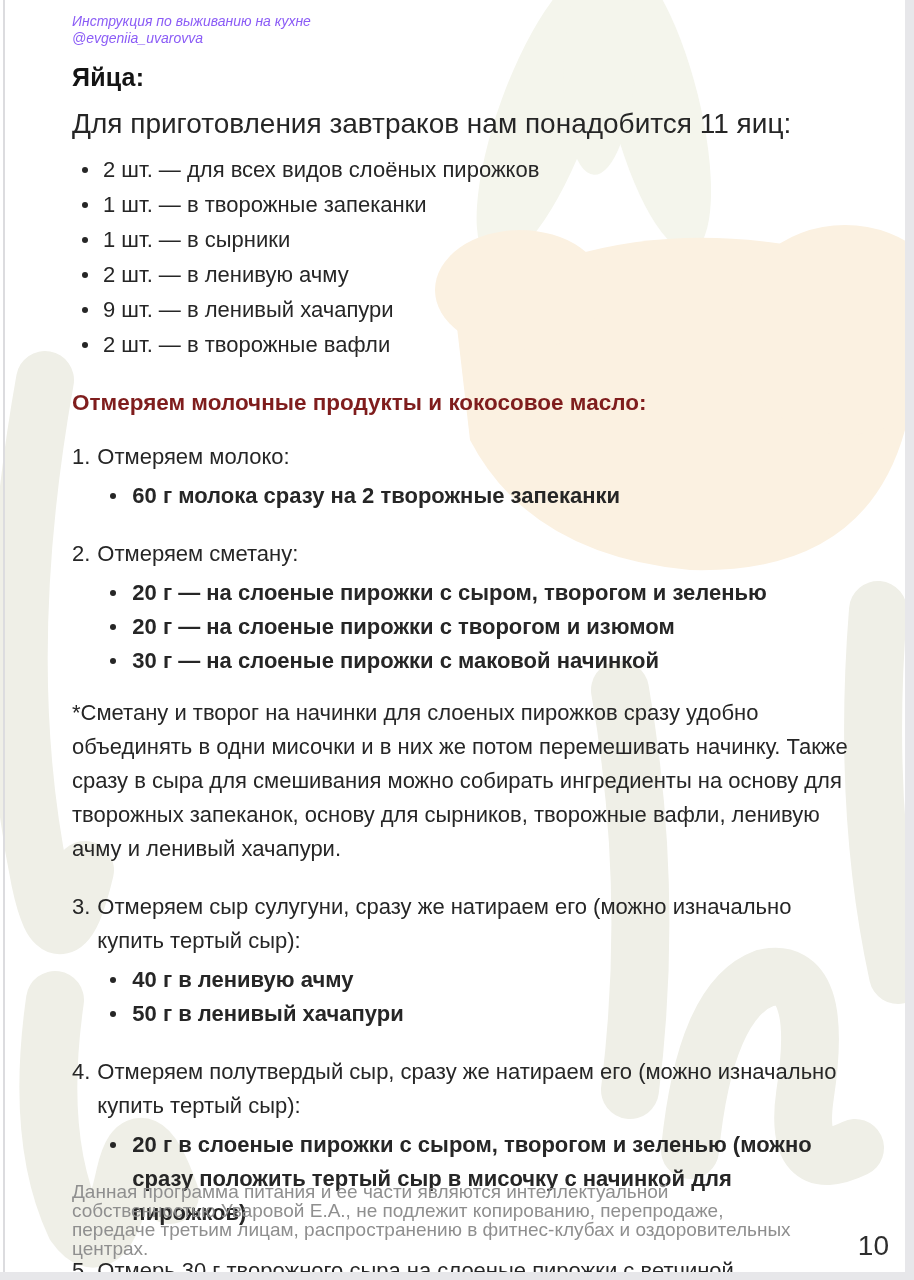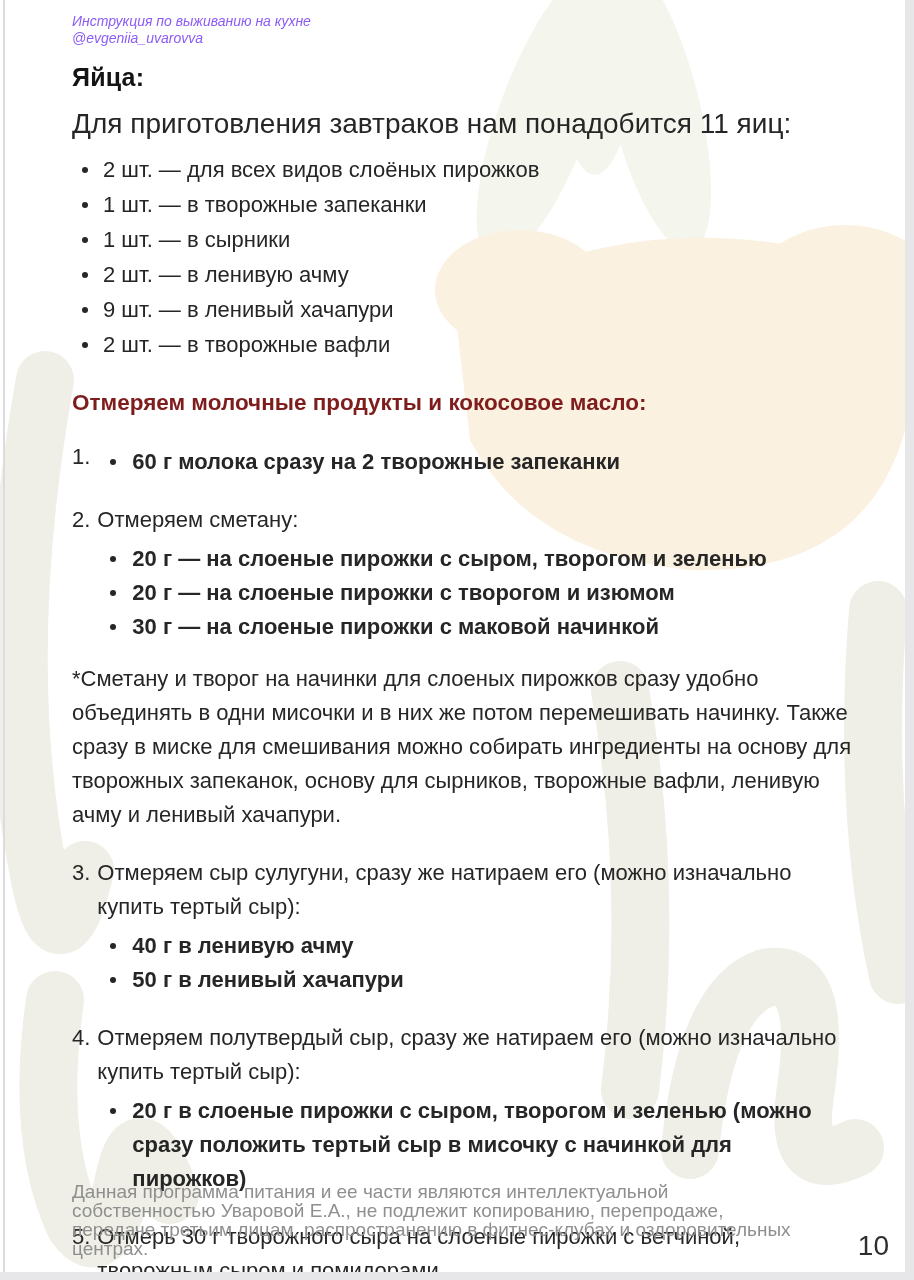--- a/index.html
+++ b/index.html
@@ -111,39 +111,40 @@
       <li>9 шт. — в ленивый хачапури</li>
       <li>2 шт. — в творожные вафли</li>
     </ul>
 
   <h2 class="dairy-heading">Отмеряем молочные продукты и кокосовое масло:</h2>
 
   <div>
       <div class="step">
         <span class="step-num">1.</span>
         <div class="step-body">
+          <div class="step-text">Отмеряем молоко:</div>
           <ul class="sub-bullets">
             <li>60 г молока сразу на 2 творожные запеканки</li>
           </ul>
         </div>
       </div>
       <div class="step">
         <span class="step-num">2.</span>
         <div class="step-body">
           <div class="step-text">Отмеряем сметану:</div>
           <ul class="sub-bullets">
             <li>20 г — на слоеные пирожки с сыром, творогом и зеленью</li>
             <li>20 г — на слоеные пирожки с творогом и изюмом</li>
             <li>30 г — на слоеные пирожки с маковой начинкой</li>
           </ul>
         </div>
       </div>
     </div>
 
-  <p class="note">*Сметану и творог на начинки для слоеных пирожков сразу удобно объединять в одни мисочки и в них же потом перемешивать начинку. Также сразу в миске для смешивания можно собирать ингредиенты на основу для творожных запеканок, основу для сырников, творожные вафли, ленивую ачму и ленивый хачапури.</p>
+  <p class="note">*Сметану и творог на начинки для слоеных пирожков сразу удобно объединять в одни мисочки и в них же потом перемешивать начинку. Также сразу в сыра для смешивания можно собирать ингредиенты на основу для творожных запеканок, основу для сырников, творожные вафли, ленивую ачму и ленивый хачапури.</p>
 
   <div>
       <div class="step">
         <span class="step-num">3.</span>
         <div class="step-body">
           <div class="step-text">Отмеряем сыр сулугуни, сразу же натираем его (можно изначально купить тертый сыр):</div>
           <ul class="sub-bullets">
             <li>40 г в ленивую ачму</li>
             <li>50 г в ленивый хачапури</li>
           </ul>

